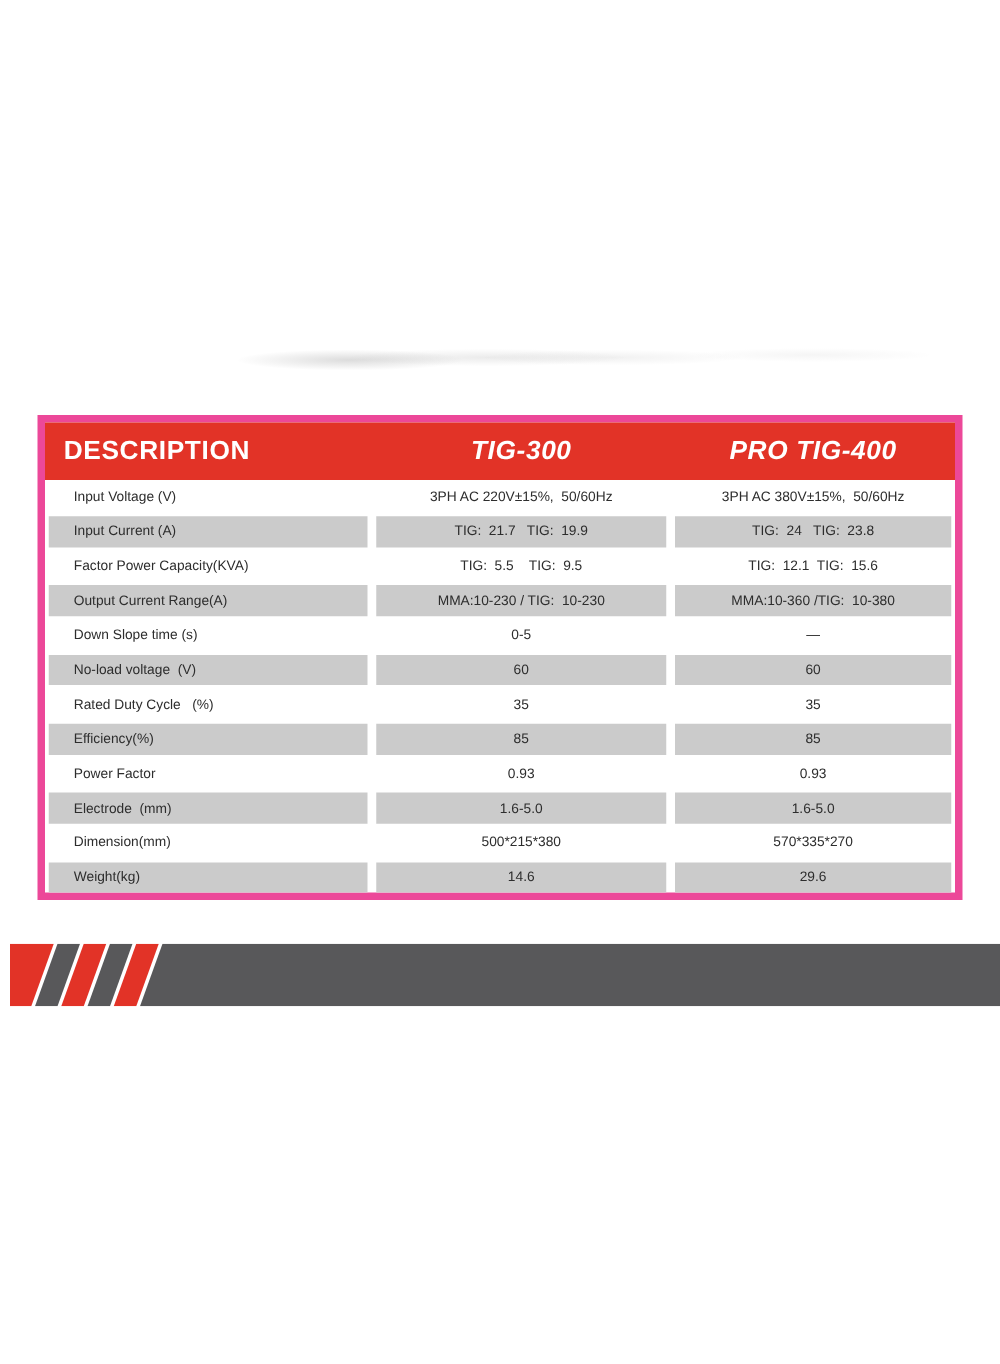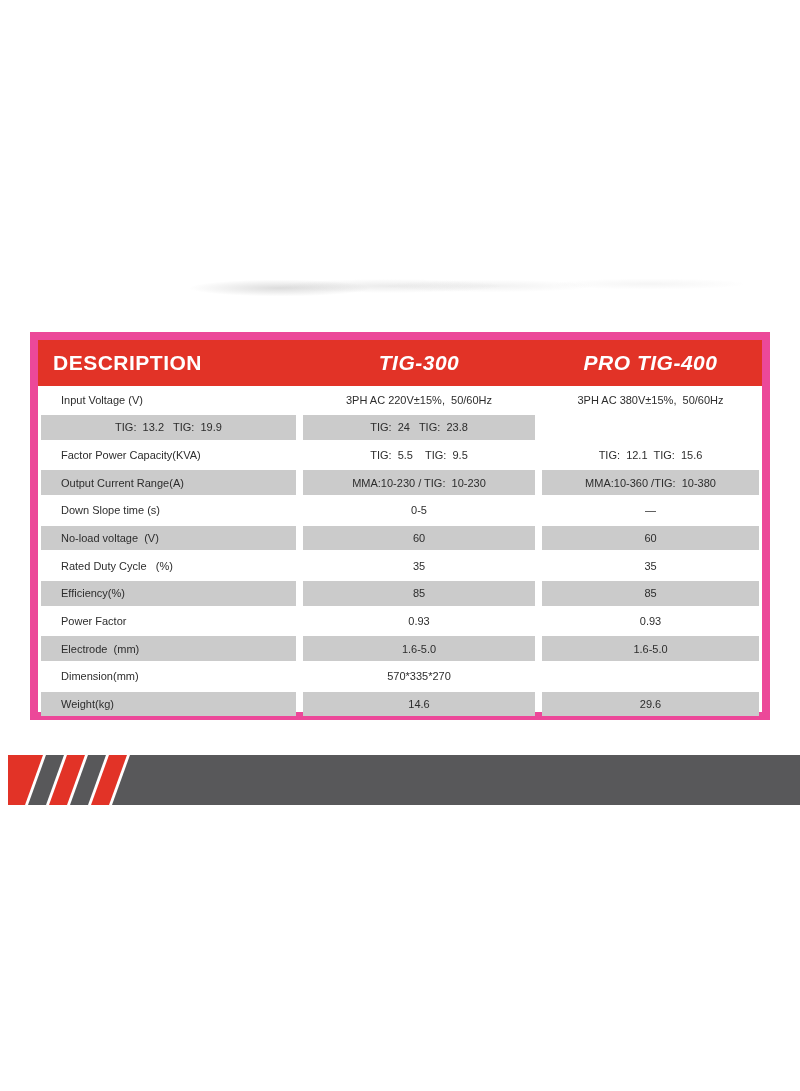--- a/index.html
+++ b/index.html
@@ -32,21 +32,21 @@
   }
 
   
   #spec-table {
     position: absolute;
     left: 30px;
     top: 332px;
     width: 740px;
     height: 388px;
     box-sizing: border-box;
-    border: 8px solid #ec4899;
+    border: 6px solid #ec4899;
     background: #ffffff;
   }
   #spec-header {
     height: 46px;
     background: #e23327;
     display: grid;
     grid-template-columns: 255px 232px 1fr;
     column-gap: 7px;
     padding: 0 3px;
     align-items: center;
@@ -104,21 +104,22 @@
       <div class="hcell-val">PRO TIG-400</div>
     </div>
 
     <div id="spec-rows">
       <div class="trow">
         <div class="cell cell-label">Input Voltage (V)</div>
         <div class="cell cell-value">3PH AC 220V±15%,  50/60Hz</div>
         <div class="cell cell-value">3PH AC 380V±15%,  50/60Hz</div>
       </div>
       <div class="trow">
-        <div class="cell cell-value">TIG:  13.2   TIG:  19.9</div>
+        <div class="cell cell-label">Input Current (A)</div>
+        <div class="cell cell-value">TIG:  21.7   TIG:  19.9</div>
         <div class="cell cell-value">TIG:  24   TIG:  23.8</div>
       </div>
       <div class="trow">
         <div class="cell cell-label">Factor Power Capacity(KVA)</div>
         <div class="cell cell-value">TIG:  5.5    TIG:  9.5</div>
         <div class="cell cell-value">TIG:  12.1  TIG:  15.6</div>
       </div>
       <div class="trow">
         <div class="cell cell-label">Output Current Range(A)</div>
         <div class="cell cell-value">MMA:10-230 / TIG:  10-230</div>
@@ -149,20 +150,21 @@
         <div class="cell cell-value">0.93</div>
         <div class="cell cell-value">0.93</div>
       </div>
       <div class="trow">
         <div class="cell cell-label">Electrode  (mm)</div>
         <div class="cell cell-value">1.6-5.0</div>
         <div class="cell cell-value">1.6-5.0</div>
       </div>
       <div class="trow">
         <div class="cell cell-label">Dimension(mm)</div>
+        <div class="cell cell-value">500*215*380</div>
         <div class="cell cell-value">570*335*270</div>
       </div>
       <div class="trow">
         <div class="cell cell-label">Weight(kg)</div>
         <div class="cell cell-value">14.6</div>
         <div class="cell cell-value">29.6</div>
       </div>
     </div>
   </div>
 

